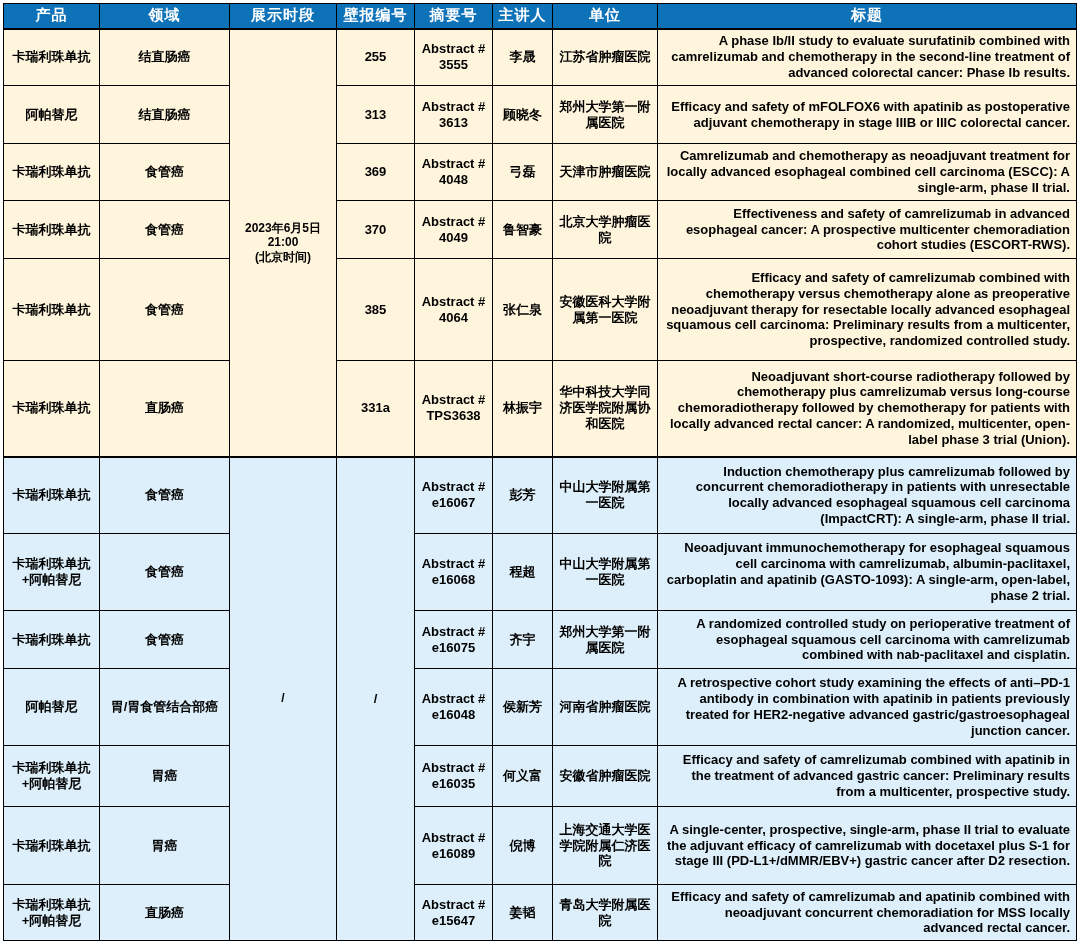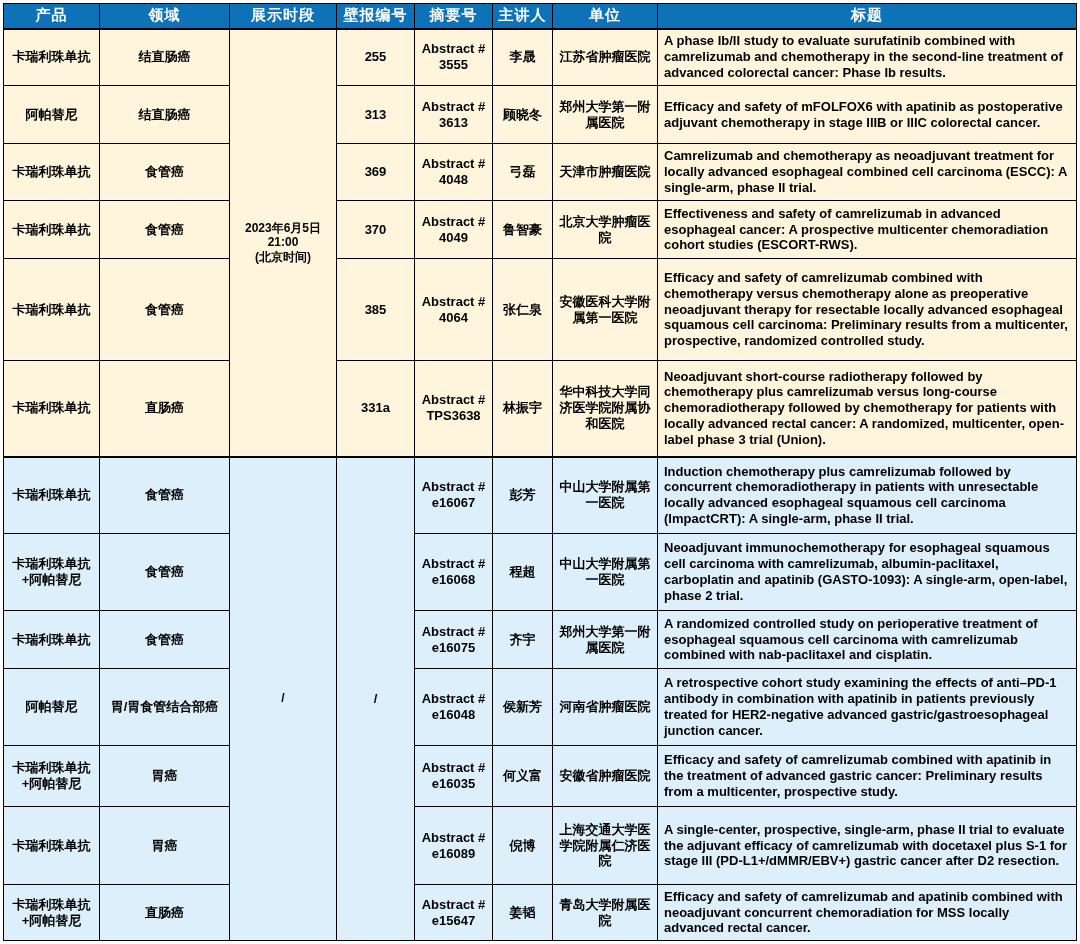--- a/index.html
+++ b/index.html
@@ -33,21 +33,21 @@
   }
   td {
     font-size: 13px;
     line-height: 1.22;
     padding: 2px 3px;
   }
   tr.sec0 td { background: var(--sec0-bg, #FFF5DC); }
   tr.sec1 td { background: var(--sec1-bg, #DDEFFA); }
   tr.section-start td { border-top-width: 2px; }
   td.c-title {
-    text-align: left;
+    text-align: right;
     padding: 3px 6px;
   }
   td.c-period { font-size: 12px; }
   .pre { white-space: pre-line; }
   
   tbody tr:nth-child(1)  { height: 57px; }
   tbody tr:nth-child(2)  { height: 58px; }
   tbody tr:nth-child(3)  { height: 57px; }
   tbody tr:nth-child(4)  { height: 58px; }
   tbody tr:nth-child(5)  { height: 102px; }

